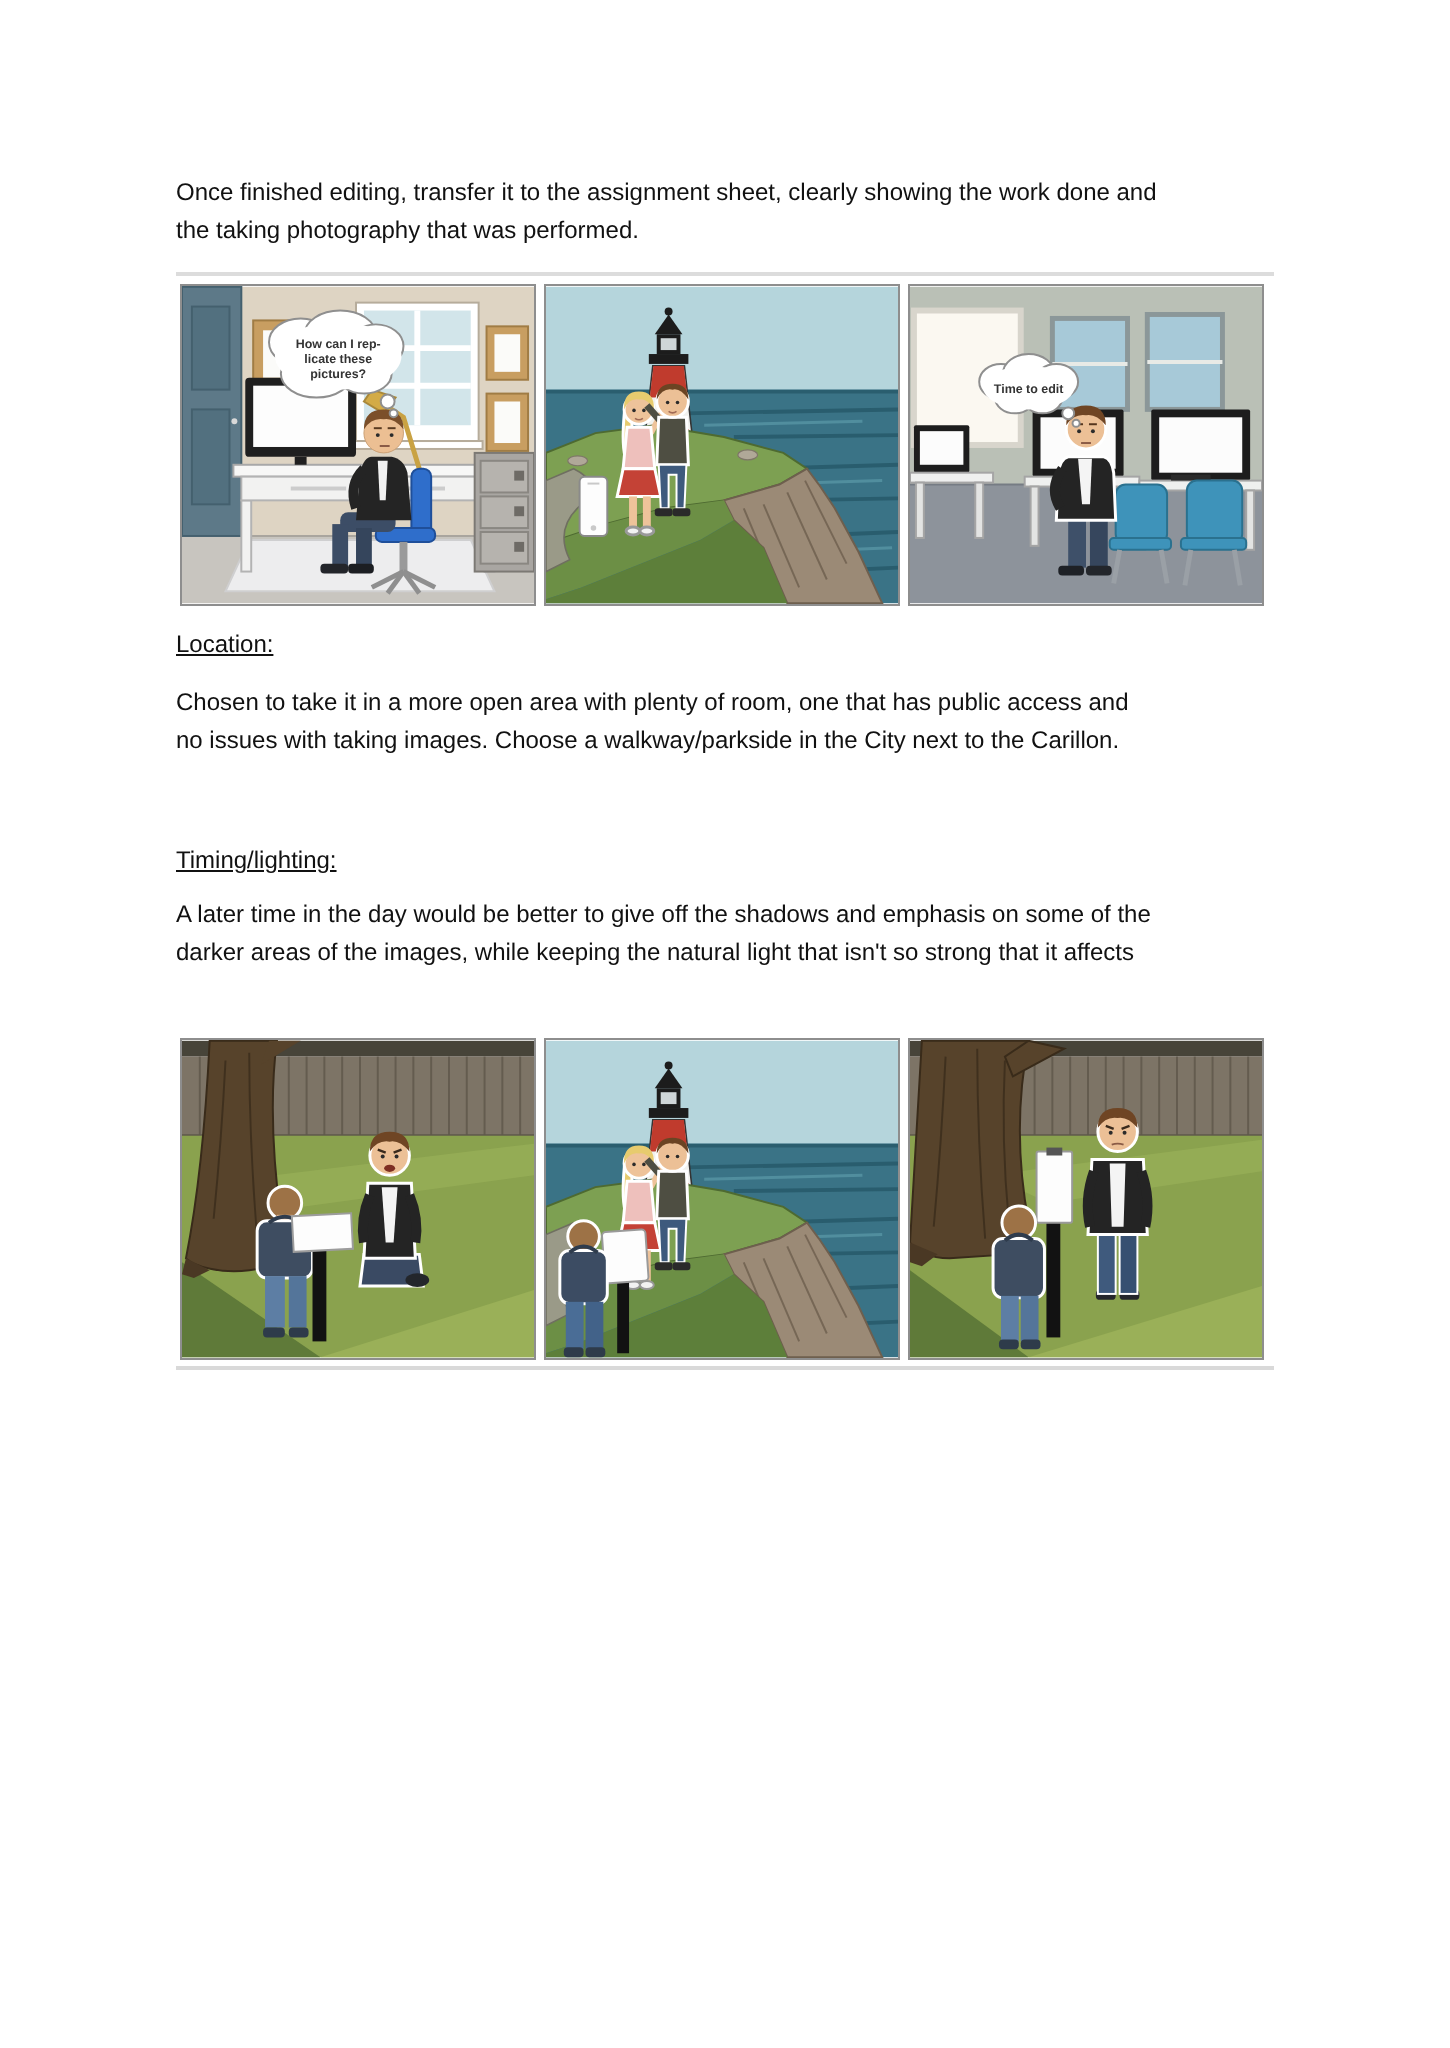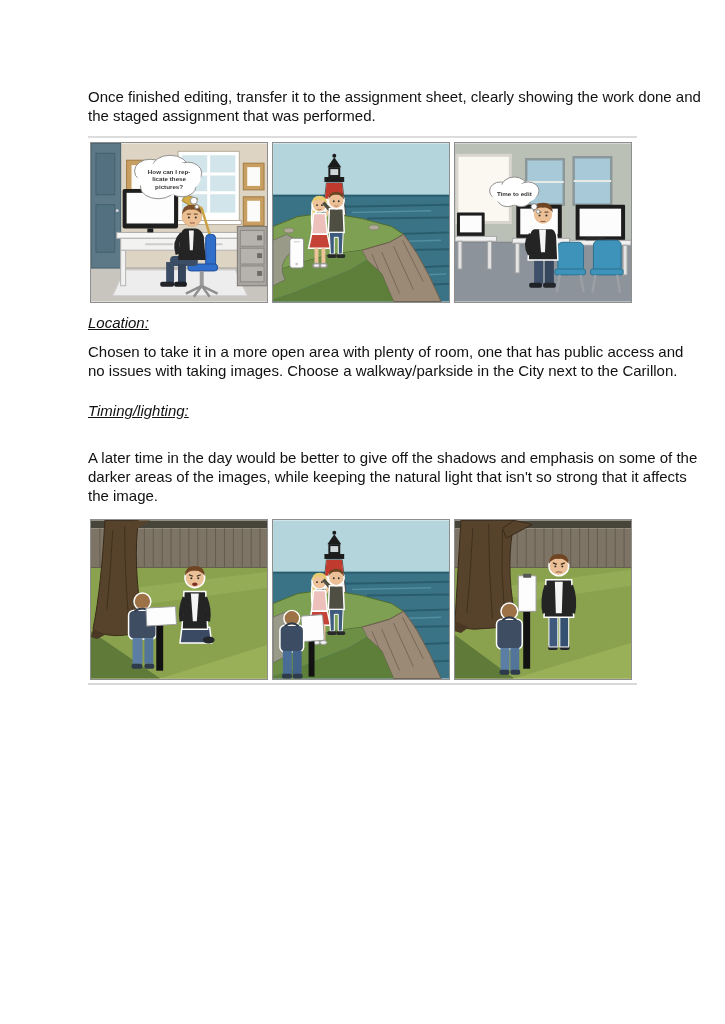--- a/index.html
+++ b/index.html
@@ -1,36 +1,36 @@
 <!DOCTYPE html>
 <html><head>
 <meta charset="utf-8">
 <style>
   * { margin:0; padding:0; box-sizing:border-box; }
   html,body { background:#ffffff; }
   body { width:725px; height:1024px; position:relative; overflow:hidden;
          font-family:"Liberation Sans", sans-serif; color:#111; }
-  .textblock { position:absolute; left:88px; width:560px; font-size:15px; line-height:19px; }
+  .textblock { position:absolute; left:88px; width:560px; font-size:12px; line-height:19px; }
   .textblock .line { display:block; white-space:nowrap; }
-  .heading { text-decoration:underline;font-style:italic; }
+  .heading { text-decoration:underline; }
   .strip { position:absolute; left:88px; width:549px; }
   .strip-row { display:flex; gap:4px; padding-left:2px; }
   #strip1 { top:136px; border-top:2px solid #dcdcdc; padding-top:4px; }
   #strip2 { top:519px; padding-bottom:3px; border-bottom:2px solid #d9d9d9; }
   .panel { width:178px; height:161px; border:1px solid #8e8e8e; background:#fff; }
   .panel svg { display:block; width:176px; height:159px; }
   text.bubble-txt { font-family:"Liberation Sans", sans-serif; font-weight:bold;
                     font-size:6.3px; fill:#333; text-anchor:middle; }
 </style>
 </head>
 <body>
 
 <div class="textblock" style="top:87px">
   <span class="line">Once finished editing, transfer it to the assignment sheet, clearly showing the work done and</span>
-  <span class="line">the staged assignment that was performed.</span>
+  <span class="line">the taking photography that was performed.</span>
 </div>
 
 <div id="strip1" class="strip">
   <div class="strip-row">
 
     <div class="panel">
       <svg viewBox="0 0 178 160">
         <rect width="178" height="126" fill="#ded4c3"></rect>
         <rect y="126" width="178" height="34" fill="#c8c5bf"></rect>
         <line x1="0" y1="126" x2="178" y2="126" stroke="#a9a59e" stroke-width="1"></line>
@@ -284,25 +284,24 @@
     </div>
   </div>
 </div>
 
 <div class="textblock heading" style="top:313px">Location:</div>
 <div class="textblock" style="top:342px">
   <span class="line">Chosen to take it in a more open area with plenty of room, one that has public access and</span>
   <span class="line">no issues with taking images. Choose a walkway/parkside in the City next to the Carillon.</span>
 </div>
 
-<div class="textblock heading" style="top:401px">Timing/lighting:</div>
+<div class="textblock heading" style="top:421px">Timing/lighting:</div>
 <div class="textblock" style="top:448px">
   <span class="line">A later time in the day would be better to give off the shadows and emphasis on some of the</span>
   <span class="line">darker areas of the images, while keeping the natural light that isn't so strong that it affects</span>
-  <span class="line">the image.</span>
 </div>
 
 <div id="strip2" class="strip">
   <div class="strip-row">
 
     <div class="panel">
       <svg viewBox="0 0 178 160">
         <rect width="178" height="8" fill="#474439"></rect>
         <rect y="8" width="178" height="40" fill="#7d7466"></rect>
         <g stroke="#645c4f" stroke-width="1">

